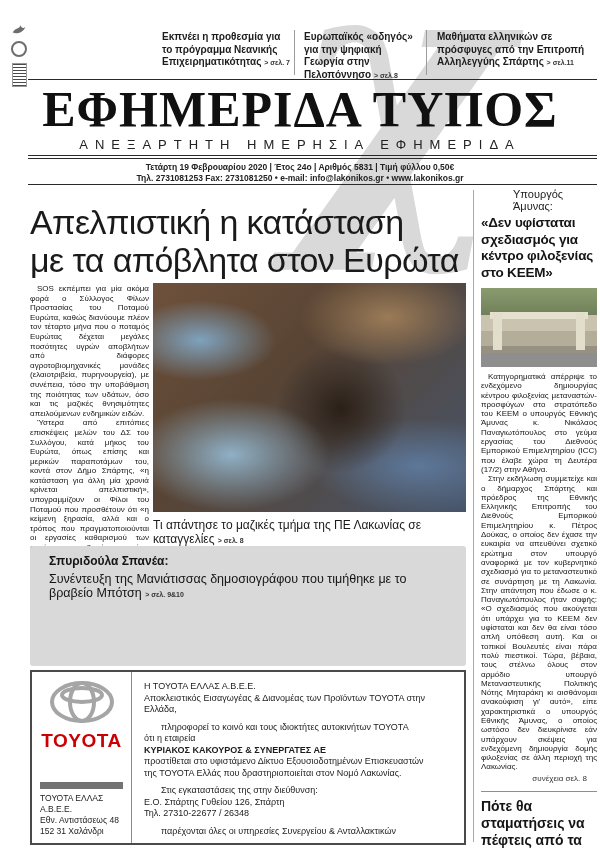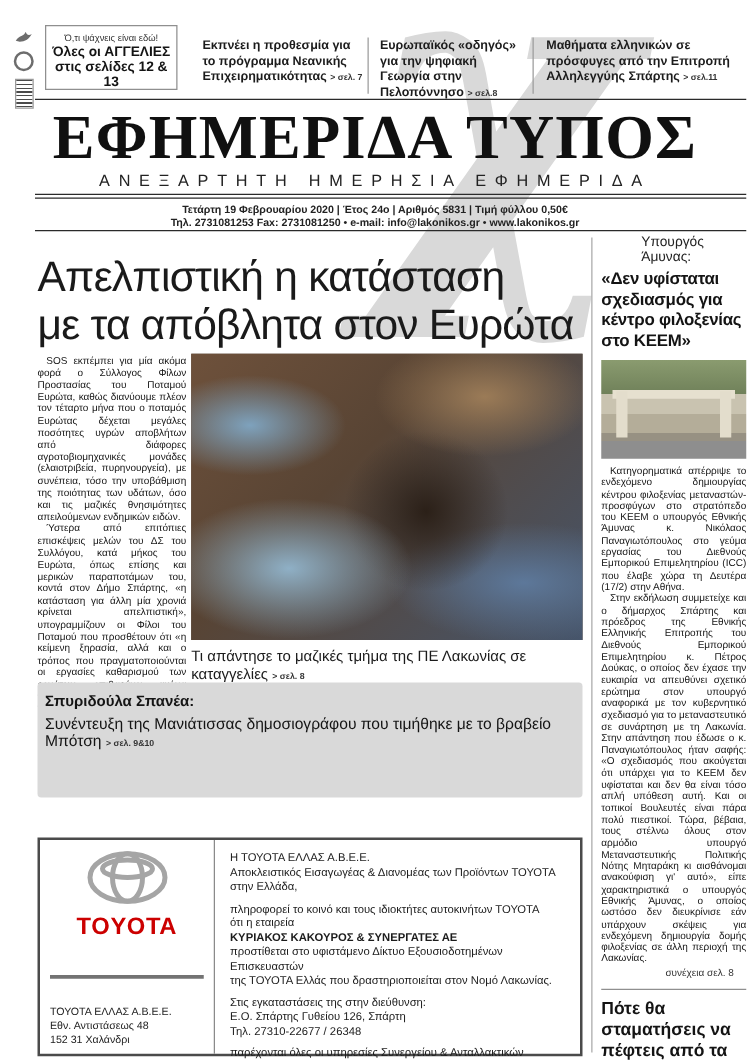--- a/index.html
+++ b/index.html
@@ -33,32 +33,32 @@
   .photo-main{left:153px;top:283px;width:313px;height:229px;background-color:#4a3a2c;
     background-image:
       radial-gradient(ellipse 40% 30% at 75% 15%,#9b7b57 0%,rgba(155,123,87,0) 70%),
       radial-gradient(ellipse 35% 25% at 15% 25%,#7ea2bd 0%,rgba(126,162,189,0) 70%),
       radial-gradient(ellipse 45% 35% at 25% 75%,#8fb0c6 0%,rgba(143,176,198,0) 70%),
       radial-gradient(ellipse 30% 40% at 60% 55%,#2b2018 0%,rgba(43,32,24,0) 70%),
       radial-gradient(ellipse 50% 30% at 85% 80%,#5d789a 0%,rgba(93,120,154,0) 70%),
       linear-gradient(135deg,#6e513b 0%,#584434 40%,#46556b 100%);}
   .caption{left:153px;top:518px;width:313px;font-size:12px;color:#1b1b1b;}
   
-  .qbox{left:30px;top:546px;width:436px;height:92px;background:#d9d9d9;border-radius:3px;
-        padding:8px 6px;box-sizing:border-box;}
+  .qbox{left:30px;top:546px;width:436px;height:120px;background:#d9d9d9;border-radius:3px;
+        padding:8px 19px;box-sizing:border-box;}
   .qkicker{font-weight:700;font-size:12px;}
   .qhead{font-weight:700;font-size:27px;line-height:30px;letter-spacing:-0.5px;margin-top:2px;}
   .qsub{font-size:12.5px;margin-top:4px;}
   
   .ad{left:30px;top:670px;width:436px;height:175px;border:2px solid #4a4a4a;box-sizing:border-box;display:flex;background:#fff;}
-  .ad-left{width:140px;border-right:1px solid #8a8a8a;padding:8px 8px 6px;box-sizing:border-box;display:flex;flex-direction:column;align-items:center;}
+  .ad-left{width:100px;border-right:1px solid #8a8a8a;padding:8px 8px 6px;box-sizing:border-box;display:flex;flex-direction:column;align-items:center;}
   .brand{color:#cc0000;font-weight:700;font-size:19px;letter-spacing:0.5px;margin-top:2px;}
-  .ad-addr{margin-top:auto;width:100%;border-top:3px solid #737373;padding-top:21px;font-size:8.5px;line-height:11px;color:#222;}
+  .ad-addr{margin-top:auto;width:100%;border-top:7px solid #737373;padding-top:4px;font-size:8.5px;line-height:11px;color:#222;}
   .ad-right{flex:1;padding:9px 12px;font-size:9px;line-height:11.5px;color:#1c1c1c;}
-  .ad-right .gap{margin-top:6px;}
+  .ad-right .gap{margin-top:6px;margin-left:17px;}
   .bold{font-weight:700;}
   
   .vdiv{left:473px;top:190px;width:1px;height:652px;background:#a9a9a9;}
   .sidebar{left:481px;top:188px;width:116px;}
   .sb-kicker{font-size:11px;color:#222;margin-left:32px;}
   .sb-head{font-weight:700;font-size:13.5px;line-height:16.5px;margin-top:3px;letter-spacing:-0.2px;}
   .sb-photo{position:relative;width:116px;height:79px;margin-top:7px;overflow:hidden;
     background:linear-gradient(180deg,#8a9b6f 0%,#70815a 34%,#c9c3b0 34% 55%,#b4ad99 55% 74%,#979183 74% 82%,#8e8e8e 82% 100%);}
   .beam{position:absolute;left:8%;top:30%;width:84%;height:9%;background:#e6e0cf;}
   .pillar{position:absolute;top:32%;width:9px;height:46%;background:#e3ddcc;}
@@ -78,25 +78,20 @@
   <div class="layer side-icons">
     <span class="bird-icon">
       <svg width="16" height="13" viewBox="0 0 20 16">
           <path d="M2 13 C6 7 10 9 12 4 C13 8 16 8 18 6 C16 11 11 14 6 14 Z" fill="#6d6d6d"></path>
         </svg>
     </span>
     <span class="ring"></span>
     <span class="barcode"></span>
   </div>
 
-  <div class="layer clsbox">
-    <div class="cls1">Ό,τι ψάχνεις είναι εδώ!</div>
-    <div class="cls2">Όλες οι ΑΓΓΕΛΙΕΣ</div>
-    <div class="cls3">στις σελίδες 12 &amp; 13</div>
-  </div>
 
   <div class="layer teaser" style="left:162px;width:128px;"><span>Εκπνέει η προθεσμία για το πρόγραμμα Νεανικής Επιχειρηματικότητας </span><span class="pref">&gt; σελ. 7</span></div>
   <div class="layer tsep" style="left:294px;"></div>
   <div class="layer teaser" style="left:304px;width:112px;"><span>Ευρωπαϊκός «οδηγός» για την ψηφιακή Γεωργία στην Πελοπόννησο </span><span class="pref">&gt; σελ.8</span></div>
   <div class="layer tsep" style="left:426px;"></div>
   <div class="layer teaser" style="left:437px;width:160px;"><span>Μαθήματα ελληνικών σε πρόσφυγες από την Επιτροπή Αλληλεγγύης Σπάρτης </span><span class="pref">&gt; σελ.11</span></div>
 
   <div class="layer rule" style="top:79px;"></div>
 
   <div class="layer mast-title">ΕΦΗΜΕΡΙΔΑ ΤΥΠΟΣ</div>

